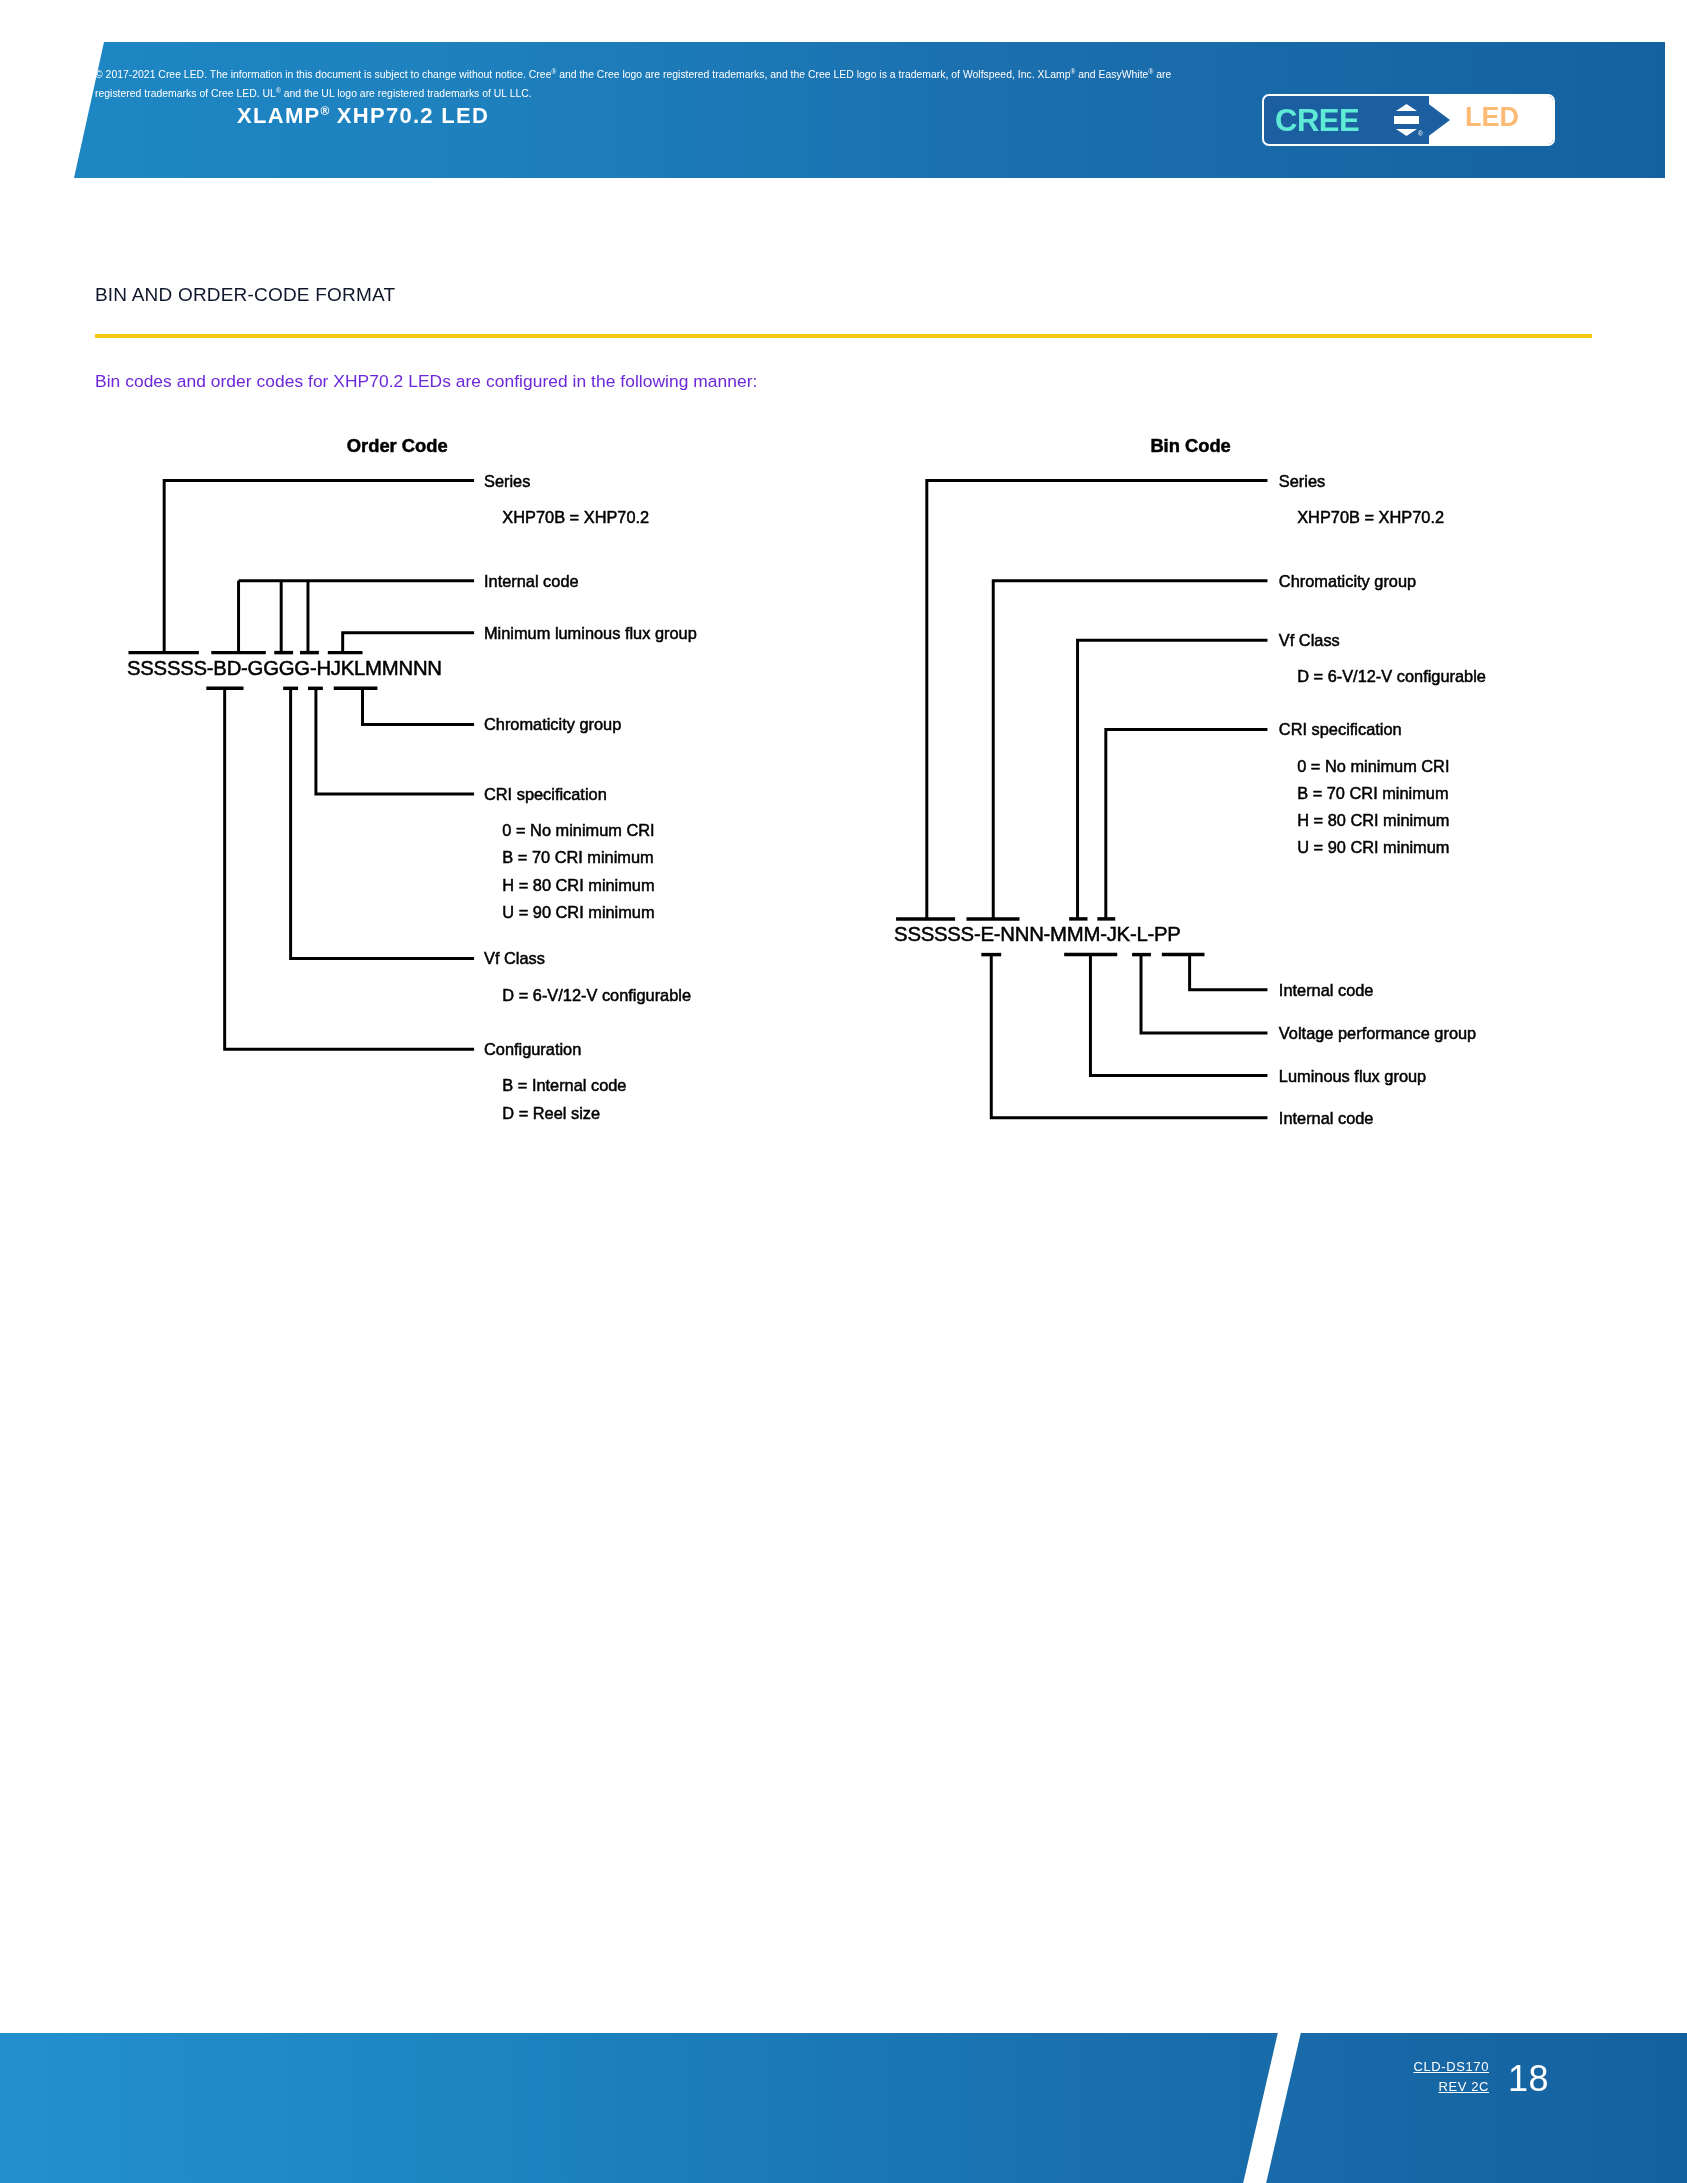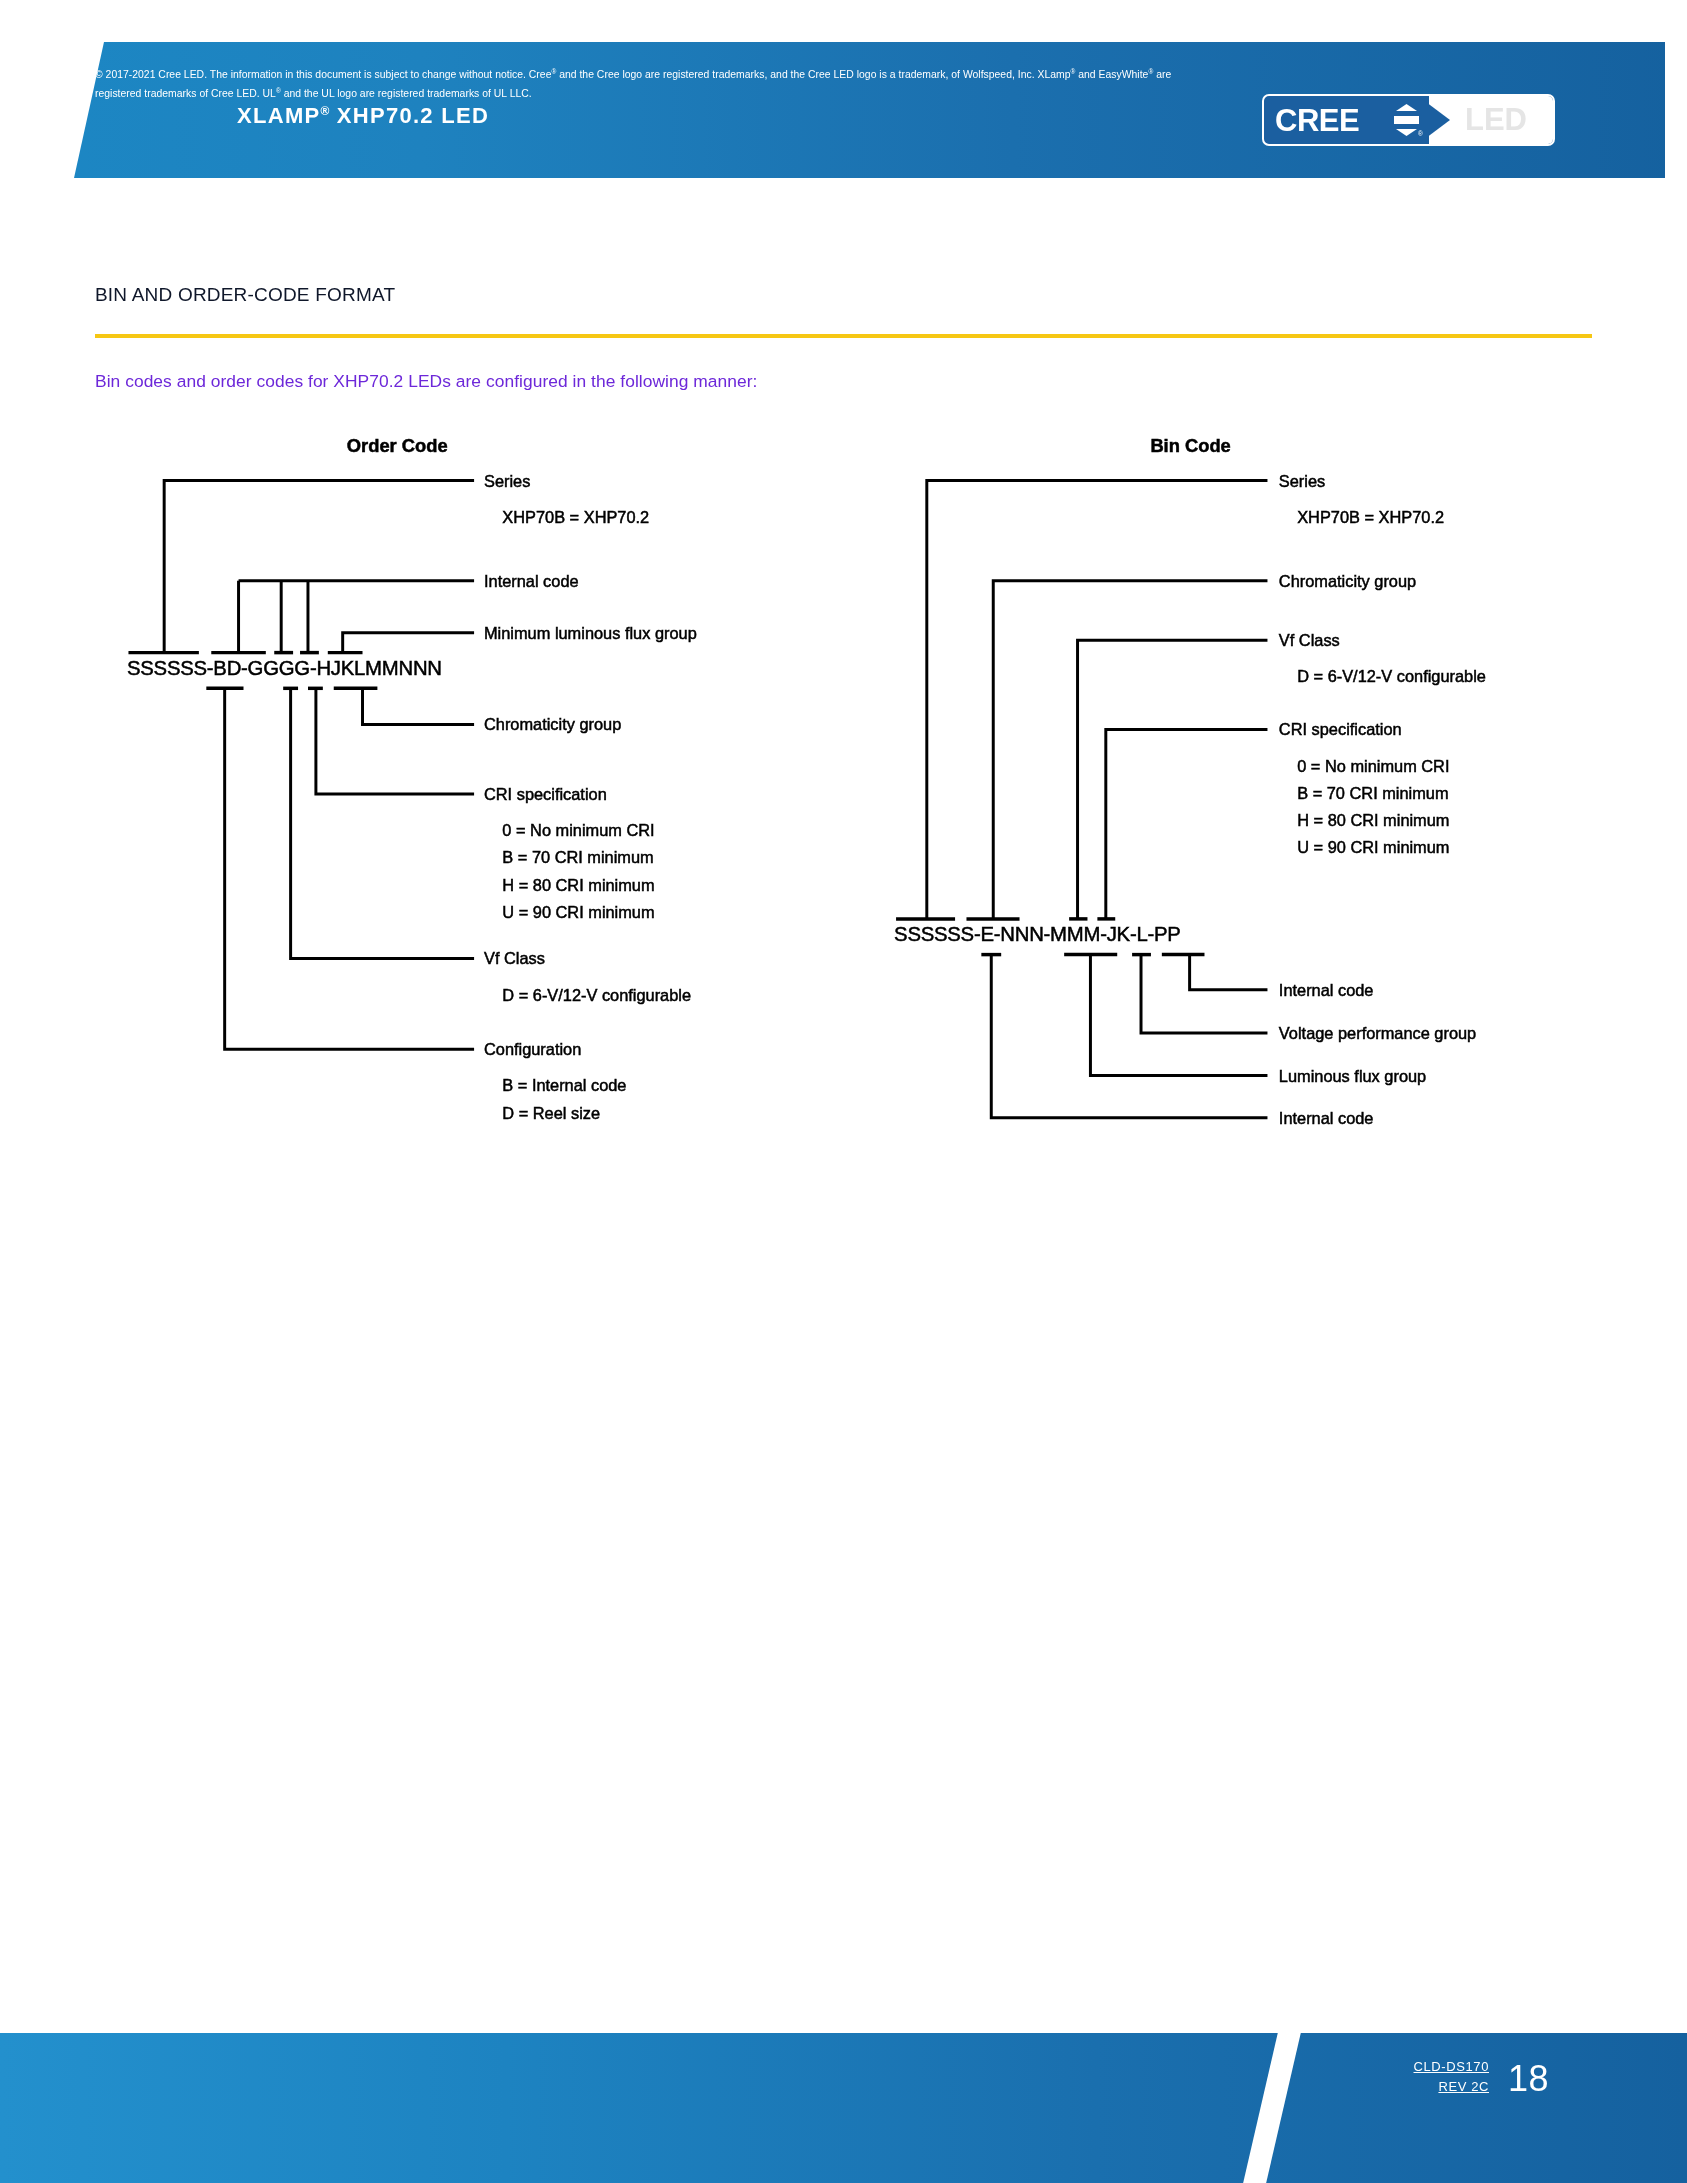--- a/index.html
+++ b/index.html
@@ -73,41 +73,41 @@
     width: 0; height: 0;
     border-top: 24px solid transparent;
     border-bottom: 24px solid transparent;
     border-left: 32px solid #1b5fa0;
   }
   .logo-cree {
     position: absolute;
     left: 11px; top: 7px;
     font-size: 31px;
     font-weight: bold;
-    color: #ffffff;
+    color: #5eead4;
     letter-spacing: -0.5px;
     font-family: "Liberation Sans", sans-serif;
   }
   .logo-diamond {
     position: absolute;
     left: 127px; top: 8px;
     width: 31px; height: 32px;
   }
   .logo-reg {
     position: absolute;
     left: 154px; top: 34px;
     font-size: 6.5px;
     color: #ffffff;
   }
   .logo-led {
     position: absolute;
     left: 201px; top: 6px;
-    font-size: 31px;
+    font-size: 27px;
     font-weight: bold;
-    color: #e5e5e5;
+    color: #fdba74;
     letter-spacing: 0px;
   }
 
   
   .section-title {
     position: absolute;
     left: 95px;
     top: 284px;
     font-size: 19px;
     font-weight: normal;

